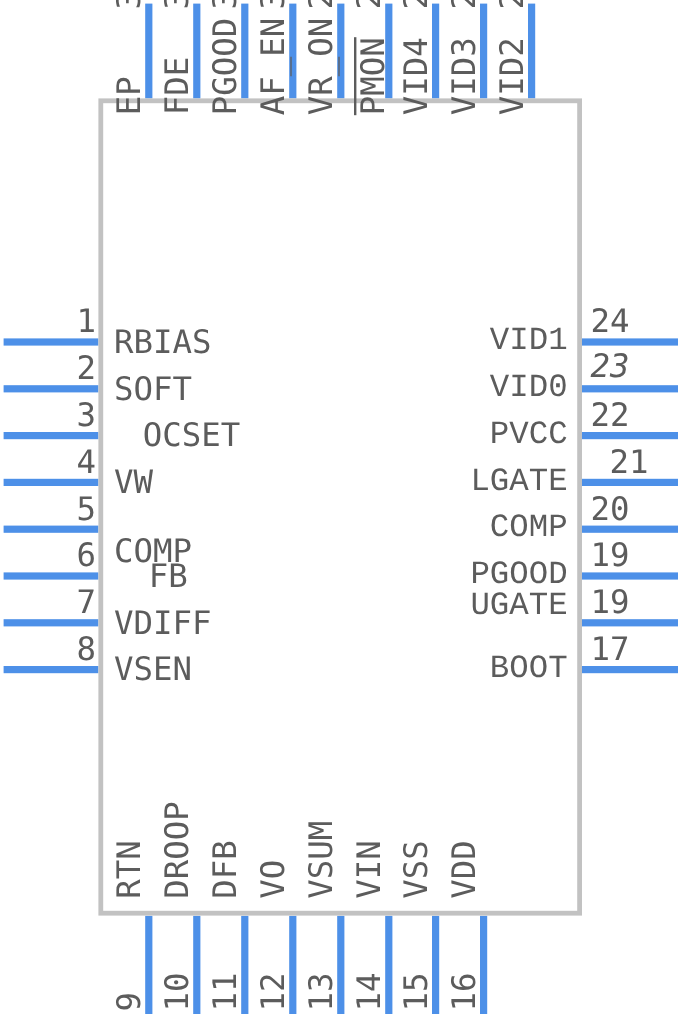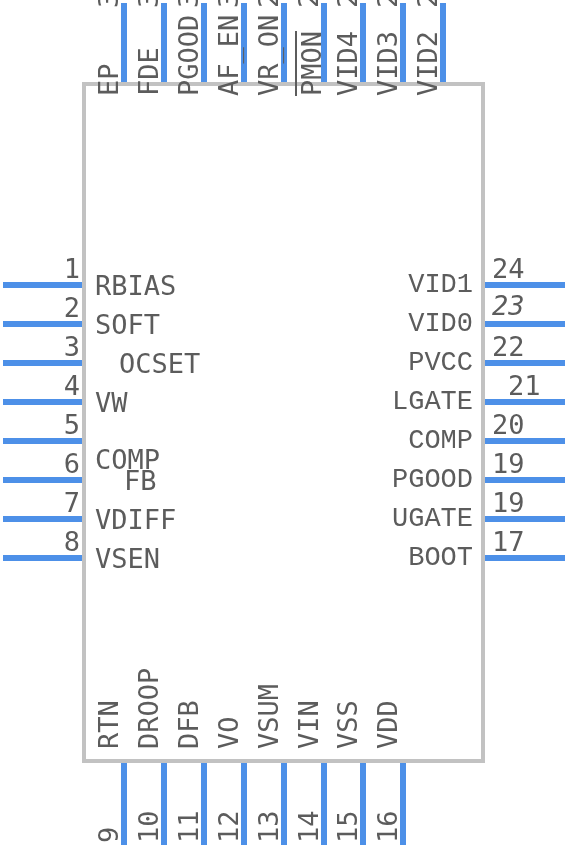--- a/index.html
+++ b/index.html
@@ -128,21 +128,21 @@
       <div class="pinnum left" style="top: 489px;">7</div>
       <div class="pinname left-side" style="top: 506px;"><span>VDIFF</span></div>
       <div class="lead h left" style="top: 555px;"></div>
       <div class="pinnum left" style="top: 528px;">8</div>
       <div class="pinname left-side" style="top: 545px;"><span>VSEN</span></div>
       <div class="lead h right" style="top: 555px;"></div>
       <div class="pinnum right" style="top: 528px;">17</div>
       <div class="pinname right-side" style="top: 545px;"><span>BOOT</span></div>
       <div class="lead h right" style="top: 516px;"></div>
       <div class="pinnum right" style="top: 489px;">19</div>
-      <div class="pinname right-side" style="top: 506px;"><span>UGATE</span></div>
+      <div class="pinname right-side" style="top: 493px;"><span>UGATE</span></div>
       <div class="lead h right" style="top: 477px;"></div>
       <div class="pinnum right" style="top: 450px;">19</div>
       <div class="pinname right-side" style="top: 467px;"><span>PGOOD</span></div>
       <div class="lead h right" style="top: 438px;"></div>
       <div class="pinnum right" style="top: 411px;">20</div>
       <div class="pinname right-side" style="top: 428px;"><span>COMP</span></div>
       <div class="lead h right" style="top: 399px;"></div>
       <div class="pinnum right" style="top: 372px; margin-left: 16px;">21</div>
       <div class="pinname right-side" style="top: 389px;"><span>LGATE</span></div>
       <div class="lead h right" style="top: 360px;"></div>

